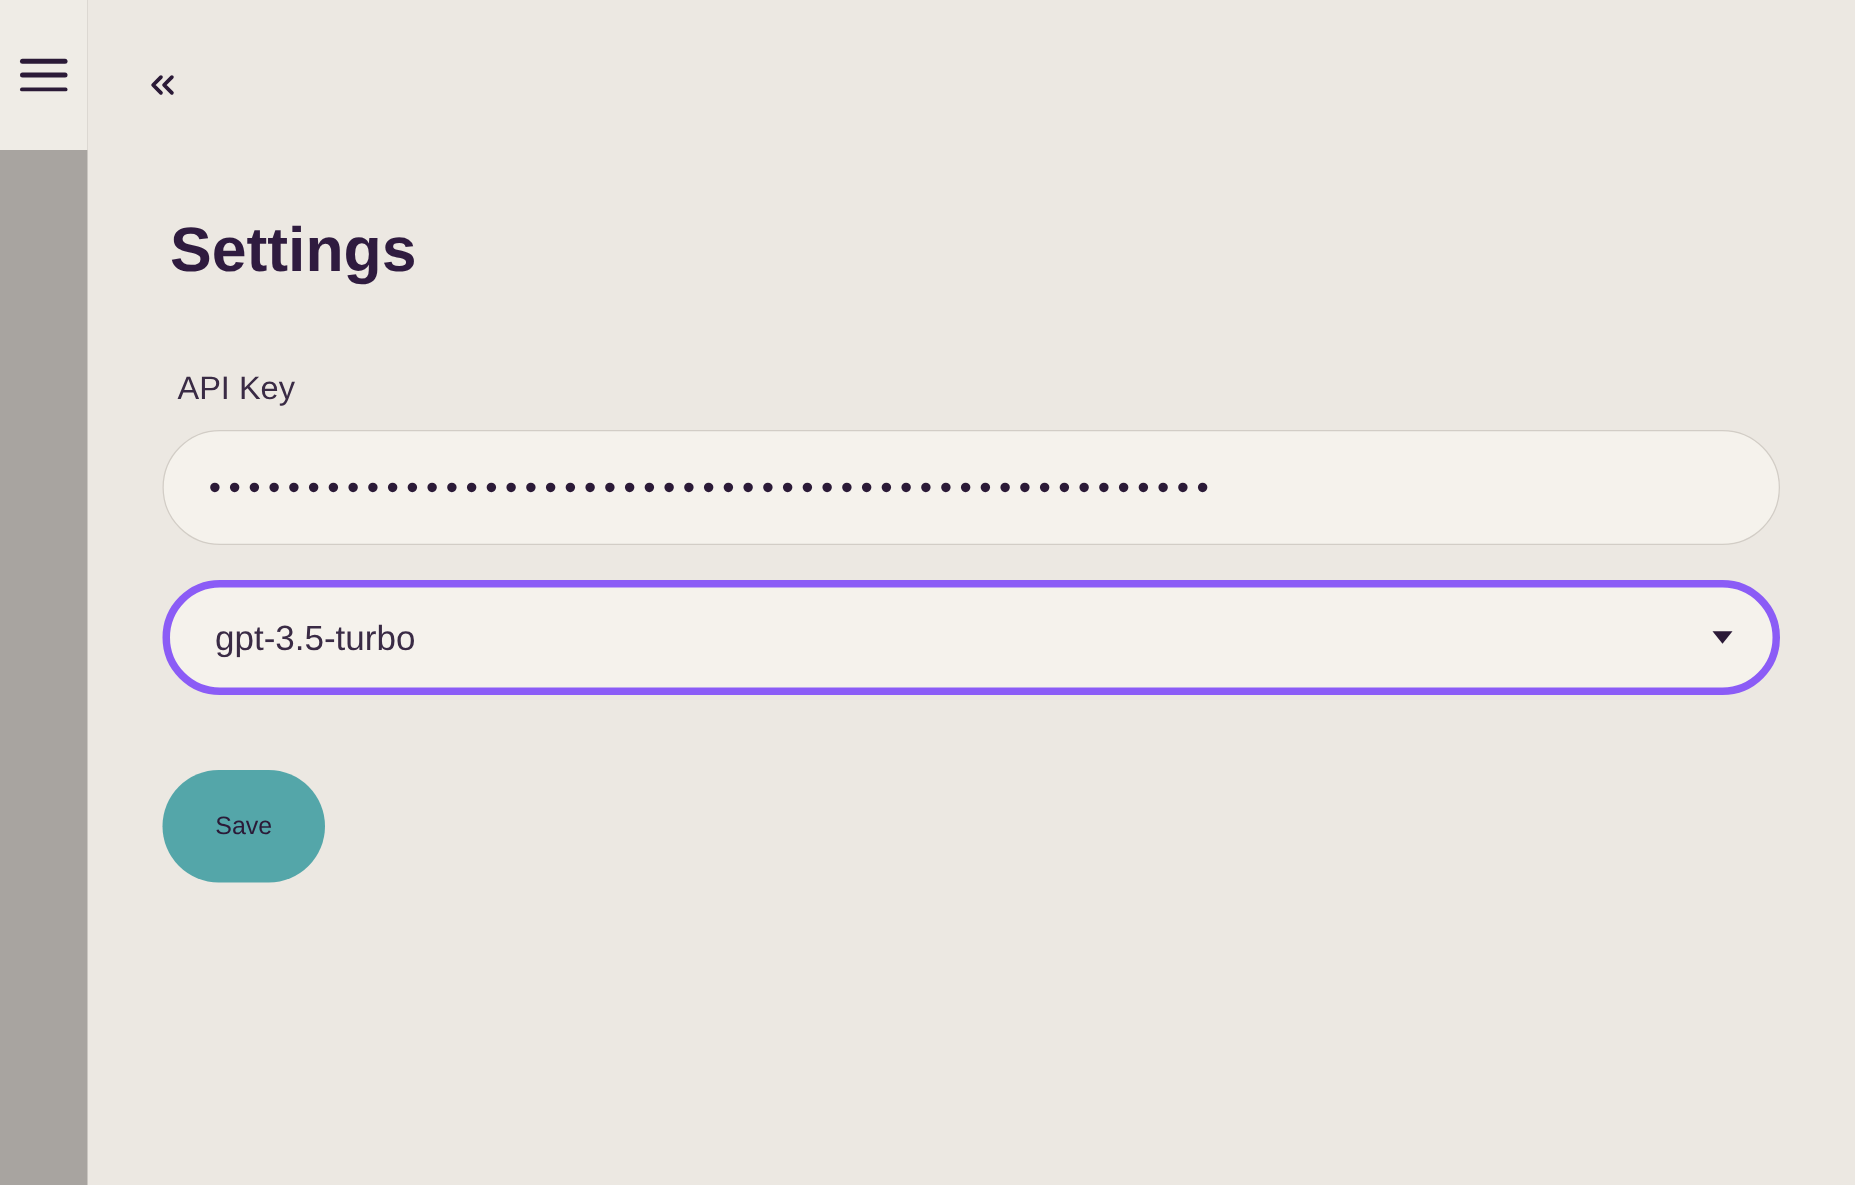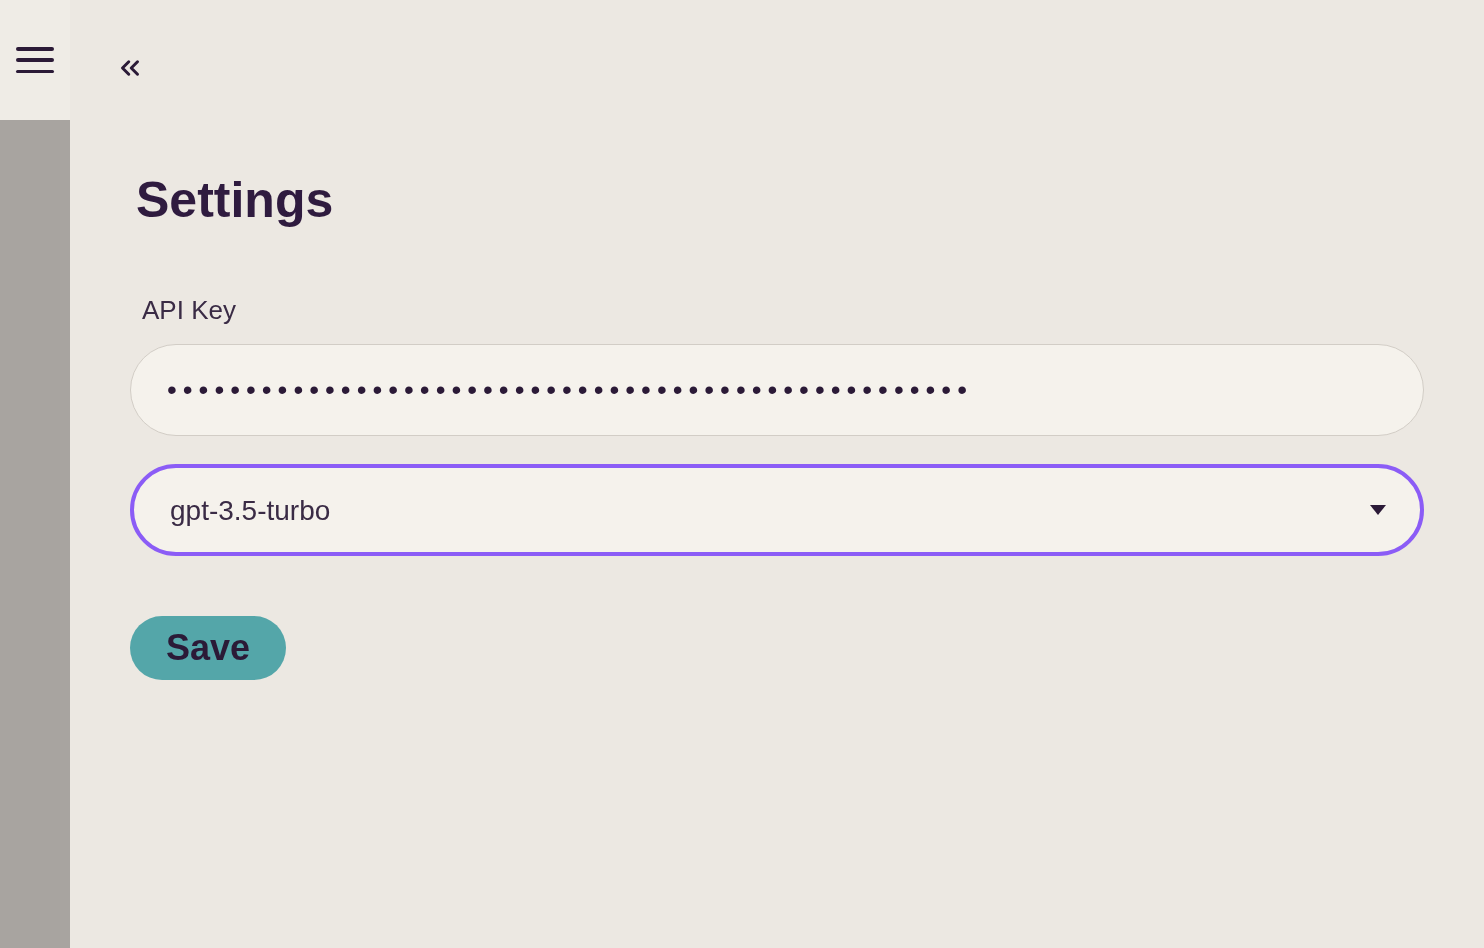--- a/index.html
+++ b/index.html
@@ -91,21 +91,21 @@
       letter-spacing: 6px;
     }
     .select-wrap {
       position: relative;
       width: 100%;
       margin-bottom: 60px;
     }
     .select-input {
       width: 100%;
       height: 92px;
-      border: 4px solid #8b5cf6;
+      border: 6px solid #8b5cf6;
       border-radius: 46px;
       background: #f5f2ec;
       padding: 0 36px;
       font-size: 28px;
       color: #3a2b45;
       outline: none;
       appearance: none;
       -webkit-appearance: none;
       cursor: pointer;
     }
@@ -120,26 +120,26 @@
       border-left: 8px solid transparent;
       border-right: 8px solid transparent;
       border-top: 10px solid #2b1a37;
     }
     .btn-row {
       display: flex;
       gap: 14px;
       margin-top: 4px;
     }
     .btn {
-      height: 64px;
+      height: 90px;
       border: none;
       border-radius: 46px;
       padding: 0 36px;
-      font-size: 36px;
-      font-weight: 700;
+      font-size: 20px;
+      font-weight: 400;
       cursor: pointer;
       display: flex;
       align-items: center;
       justify-content: center;
     }
     .btn-primary {
       background: #54a6a9;
       color: #2b1a37;
       min-width: 130px;
     }

